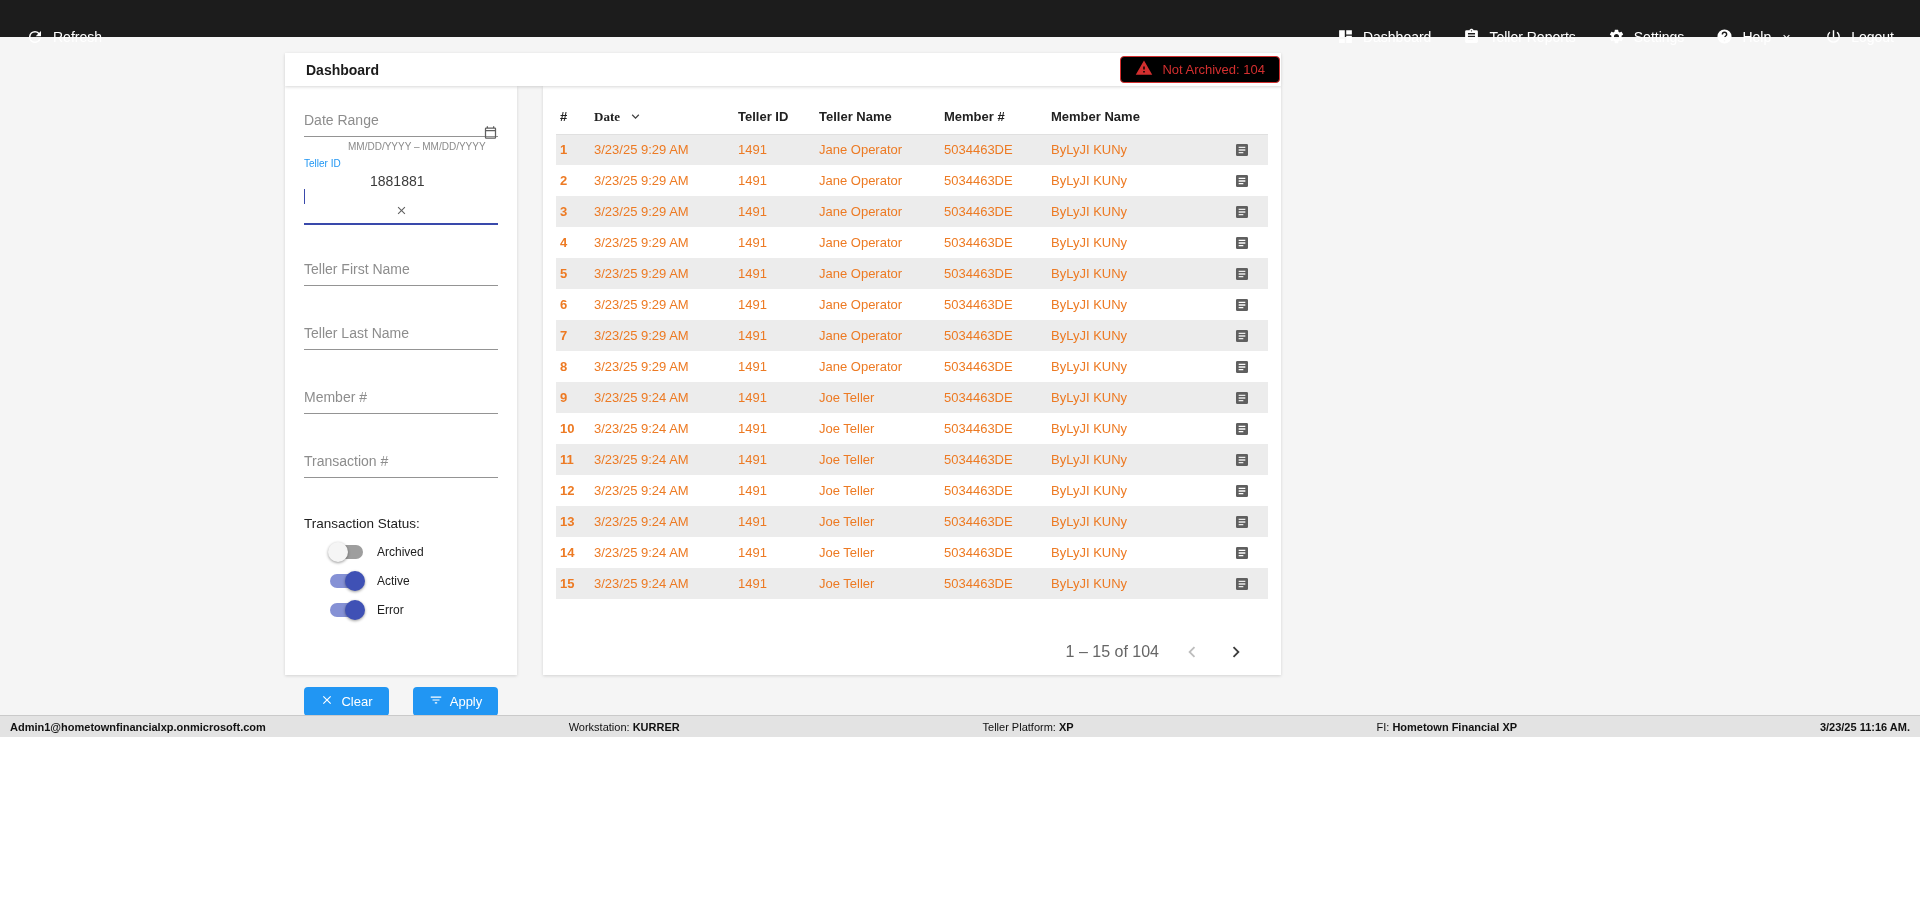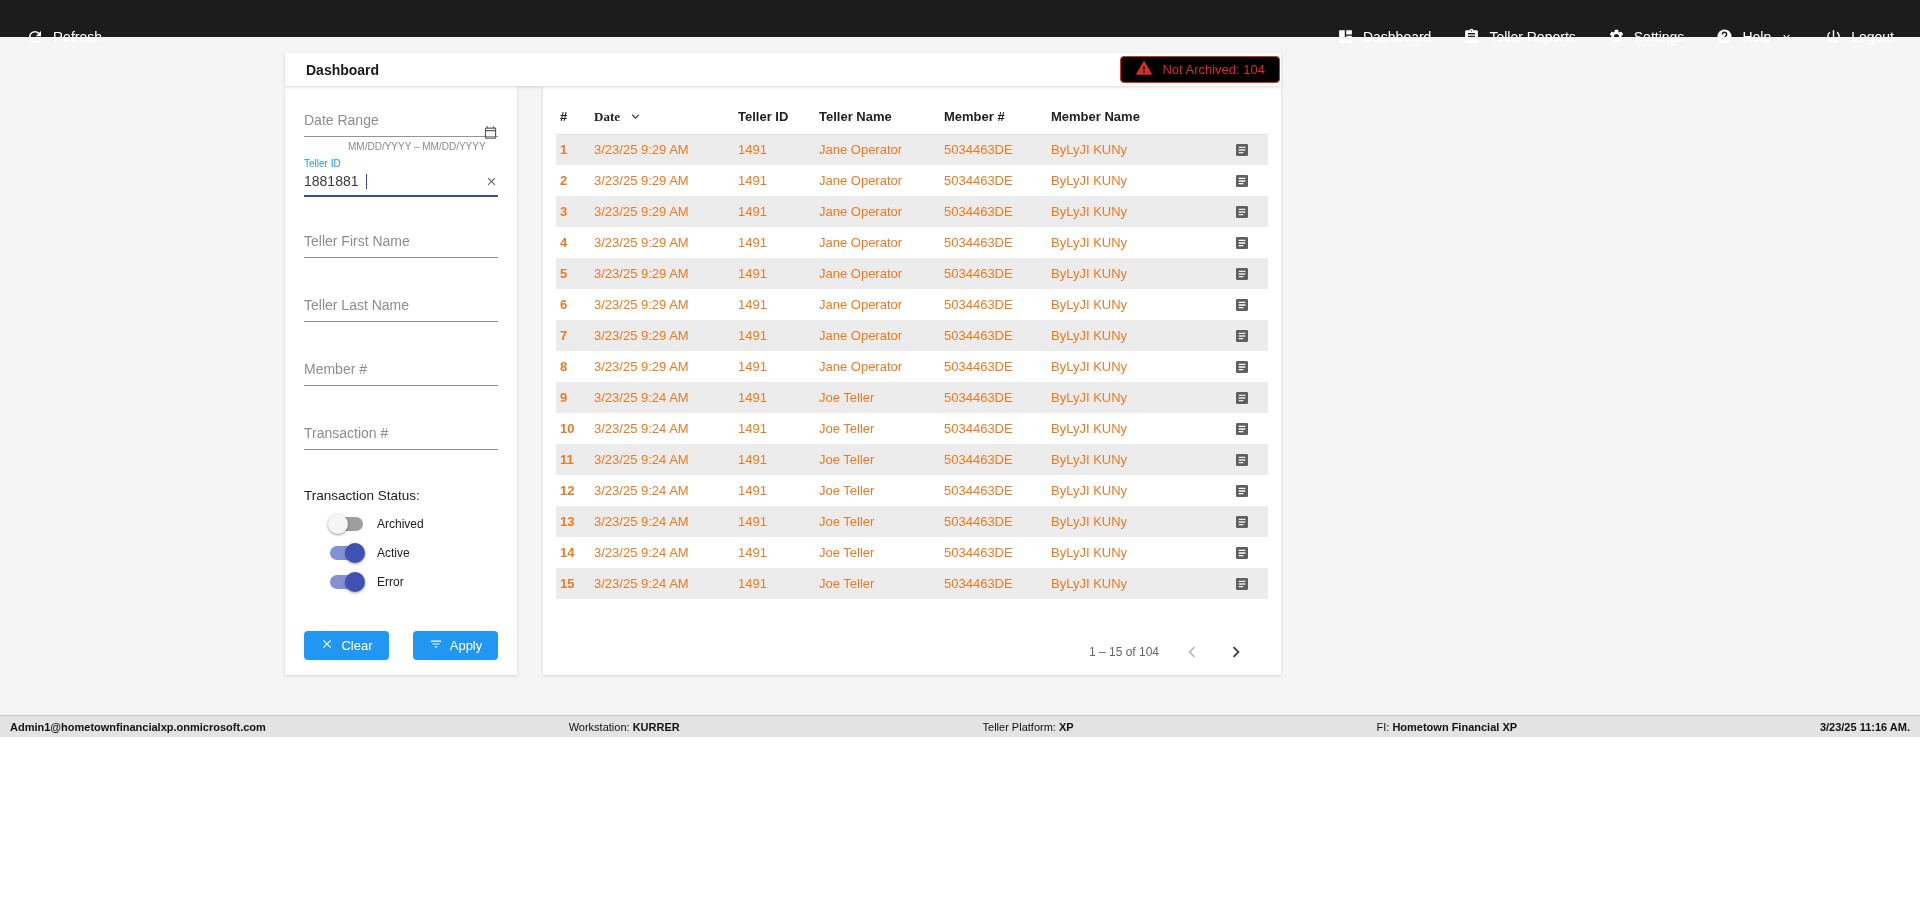--- a/index.html
+++ b/index.html
@@ -61,21 +61,21 @@
   }
   .txt-input::placeholder { color: #8d8d8d; opacity: 1; }
   .field { margin-bottom: 33px; position: relative; }
   .field .trail-icon {
     position: absolute; right: 0; bottom: 8px; color: #5f5f5f;
   }
   .hint { font-size: 10px; color: #8a8a8a; margin-top: 4px; padding-left: 44px; }
   .mini-label { font-size: 10px; color: var(--accent-blue, #2196f3); margin-top: 6px; }
   .tellerid-box {
     display: flex; align-items: center;
-    border-bottom: 2px solid #3949ab; padding: 4px 0 6px;
+    border-bottom: 2px solid #3949ab; padding: 4px 0 6px; flex-direction: column;
   }
   .tellerid-box input {
     border: none; outline: none; background: transparent; flex: 1;
     font-size: 14px; color: #3a3a3a; padding: 0;
     font-family: "Liberation Sans", sans-serif;
   }
   .caret { width: 1px; height: 15px; background: #3949ab; margin-right: auto; }
   .tellerid-wrap { margin-bottom: 30px; }
   .clear-x { color: #616161; cursor: pointer; display: flex; }
 
@@ -92,21 +92,21 @@
   }
   .toggle.on { background: var(--toggle-on-track, #8591d5); }
   .toggle.on .thumb { left: 15px; background: var(--toggle-on-thumb, #3f51b5); }
   .toggle-label { font-size: 12px; color: #212121; }
 
   .btn-row { display: flex; justify-content: space-between; margin-top: 42px; }
   .btn {
     width: 85px; height: 29px; border: none; border-radius: 4px;
     background: var(--accent-blue, #2196f3); color: #fff; font-size: 13px;
     display: flex; align-items: center; justify-content: center; gap: 7px;
-    cursor: pointer; font-family: "Liberation Sans", sans-serif;
+    cursor: pointer; font-family: "Liberation Sans", sans-serif; margin-top: 28px;
   }
 
   
   .table-card {
     flex: 1; height: 589px; background: #fff;
     box-shadow: 0 1px 3px rgba(0,0,0,0.14);
     padding: 14px 13px; position: relative;
   }
   table { width: 100%; border-collapse: collapse; table-layout: fixed; }
   col.c-num { width: 34px; } col.c-date { width: 144px; }
@@ -124,21 +124,21 @@
     height: 31px; padding: 0 4px; white-space: nowrap; overflow: hidden;
   }
   td.c-num { font-weight: 700; }
   tr.stripe { background: #ececec; }
   td.c-note { text-align: center; }
   .note-ic { color: #5f5f5f; cursor: pointer; display: inline-flex; vertical-align: middle; }
 
   .pagination {
     position: absolute; right: 34px; bottom: 12px;
     display: flex; align-items: center; gap: 22px;
-    font-size: 12px; color: #666;
+    font-size: 16px; color: #666;
   }
   .pg-btn { display: flex; cursor: pointer; }
   .pg-btn.disabled { color: #bdbdbd; }
   .pg-btn.enabled { color: #3c3c3c; }
 
   
   .footer {
     height: 22px; background: #e3e3e3; border-top: 1px solid #cacaca;
     display: flex; align-items: center; justify-content: space-between;
     padding: 0 10px; font-size: 11px; color: #111;

